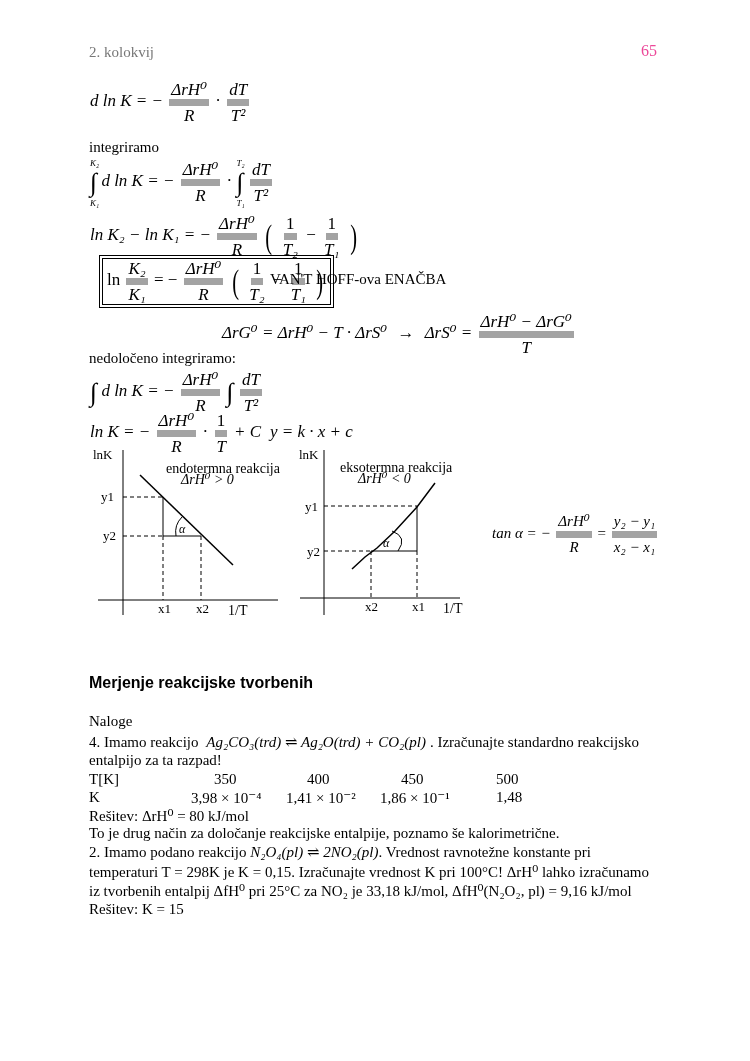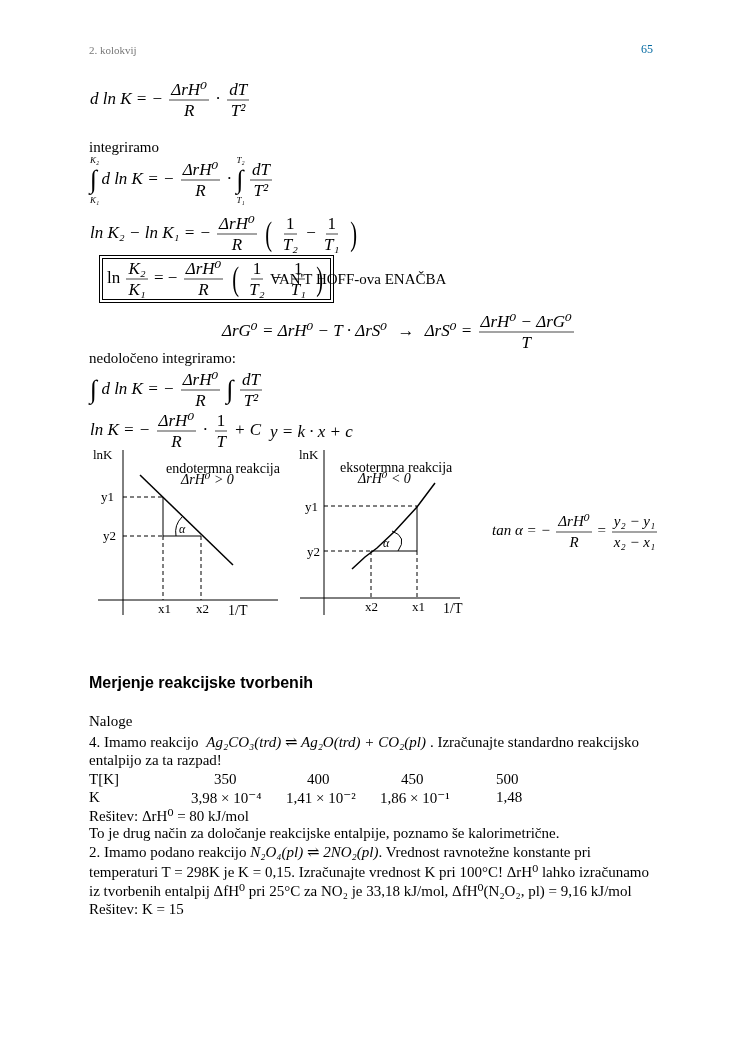--- a/index.html
+++ b/index.html
@@ -1,26 +1,26 @@
 <!DOCTYPE html>
 <html><head>
 <meta charset="utf-8">
 <style>
   html, body { margin: 0; padding: 0; background: #ffffff; }
   body { width: 750px; height: 1061px; position: relative; overflow: hidden;
          font-family: "Liberation Serif", "DejaVu Serif", serif; color: #000; }
   .abs { position: absolute; white-space: nowrap; }
-  .hdr-left { left: 89px; top: 44px; font-size: 11px; color: #777; }
-  .hdr-right { left: 641px; top: 42px; font-size: 12px; color: #0369a1; }
+  .hdr-left { left: 89px; top: 44px; font-size: 15px; color: #777; }
+  .hdr-right { left: 641px; top: 42px; font-size: 16px; color: #ec4899; }
   .txt { font-size: 15px; }
   .note { font-size: 10px; }
   .m { font-family: "Liberation Serif", "DejaVu Serif", serif; font-size: 17px; }
   .i { font-style: italic; }
   .frac { display: inline-flex; flex-direction: column; align-items: center; vertical-align: middle; margin: 0 2px; }
-  .frac .num { border-bottom: 2px solid #a3a3a3; padding: 0 2px; line-height: 19px; text-align: center; }
+  .frac .num { border-bottom: 7px solid #a3a3a3; padding: 0 2px; line-height: 19px; text-align: center; }
   .frac .den { padding: 0 2px; line-height: 19px; }
   .intg { font-size: 26px; vertical-align: middle; display: inline-block; position: relative; }
   .intg .lim-t { position: absolute; top: -10px; left: 0px; font-size: 9px; font-style: italic; }
   .intg .lim-b { position: absolute; bottom: -10px; left: 0px; font-size: 9px; font-style: italic; }
   .paren { font-size: 34px; vertical-align: middle; font-weight: 100; transform: scaleX(0.6); display: inline-block; }
   .boxed { border: 1px solid #000; outline: 1px solid #000; outline-offset: 2px; padding: 0 4px; }
   .section-title { font-family: "Liberation Sans", "DejaVu Sans", sans-serif; font-weight: bold; font-size: 16px; }
   .row { font-size: 15px; }
   .col { position: absolute; }
   svg text { font-family: "Liberation Serif", "DejaVu Serif", serif; }

